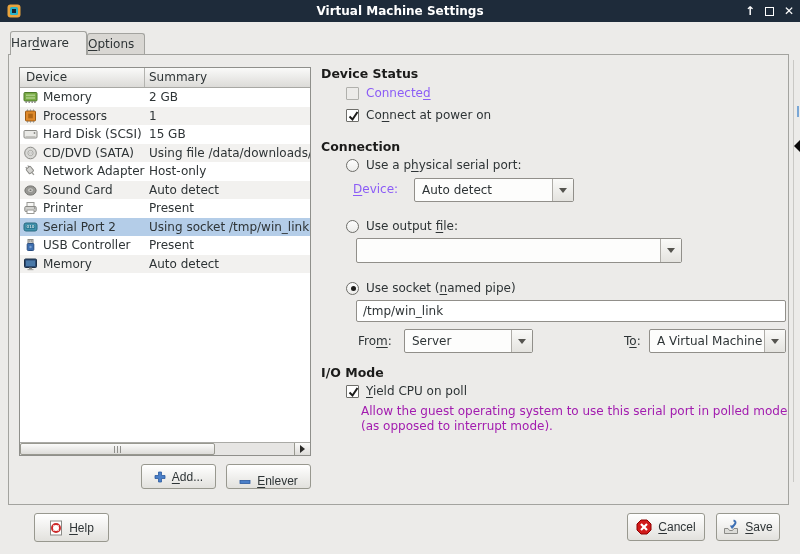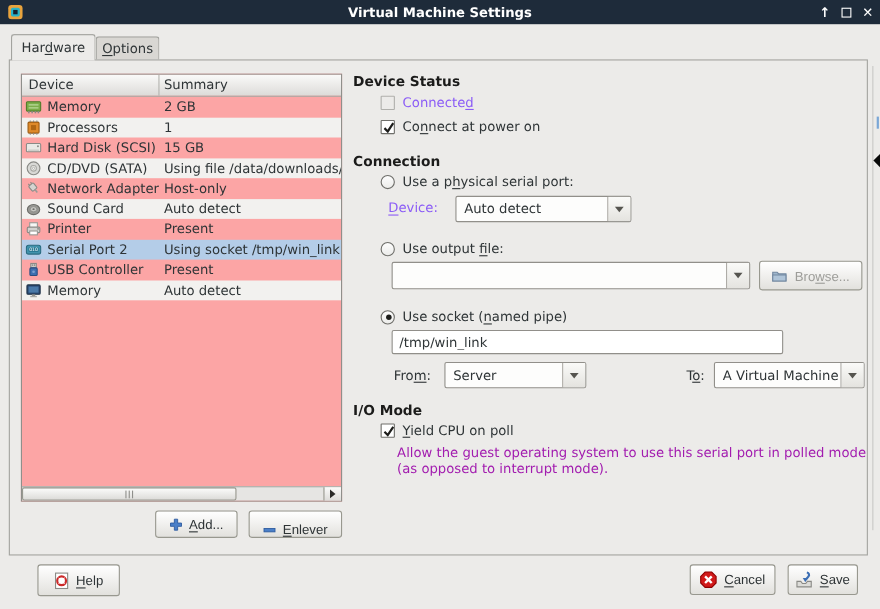--- a/index.html
+++ b/index.html
@@ -17,33 +17,33 @@
   .titlebar { position:absolute; left:0; top:0; width:800px; height:22px;
     background:#1e2b3a; display:flex; align-items:center; }
   .titlebar .win-icon { position:absolute; left:7px; top:4px; width:14px; height:14px; }
   .titlebar .title { flex:1; text-align:center; color:#ffffff; font-weight:bold; font-size:12px; }
   .win-controls { position:absolute; right:6px; top:0; height:22px; display:flex; align-items:center; gap:10px; }
   .win-btn { color:#fff; font-size:12px; line-height:22px; cursor:default; font-weight:bold; }
   .win-btn.max { width:9px; height:9px; border:1.5px solid #fff; display:inline-block; }
 
   
   .tab { position:absolute; border:1px solid #a3a39f; border-bottom:none;
-    border-radius:3px 3px 0 0; text-align:center; }
+    border-radius:3px 3px 0 0; }
   .tab.active { left:10px; top:31px; width:77px; height:24px; background:#ecebe9;
     z-index:3; line-height:23px; }
   .tab.inactive { left:87px; top:33px; width:58px; height:22px; background:#d9d7d3;
     z-index:1; line-height:21px; }
 
   
   .frame { position:absolute; left:8px; top:54px; width:781px; height:451px;
     border:1px solid #a3a39f; z-index:2; background:#ecebe9; }
 
   
   .list-box { position:absolute; left:10px; top:12px; width:292px; height:389px;
-    border:1px solid #8f8f8b; background:#fca5a5; display:flex; flex-direction:column; }
+    border:1px solid #8f8f8b; background:#ffffff; display:flex; flex-direction:column; }
   .list-header { display:flex; height:20px; flex:0 0 20px;
     background:linear-gradient(#fafaf9,#dcdbd8); border-bottom:1px solid #a8a8a4; }
   .col-device { width:125px; flex:0 0 125px; border-right:1px solid #b3b3af;
     padding:2px 0 0 6px; overflow:hidden; white-space:nowrap; }
   .col-summary { flex:1; padding:2px 0 0 4px; overflow:hidden; white-space:nowrap; }
   .rows { flex:1; overflow:hidden; }
   .row { display:flex; height:18.5px; align-items:center; white-space:nowrap; }
   .row:nth-child(even) { background:#f2f1ef; }
   .row.selected { background:#b4cde8; }
   .row .dev-cell { width:125px; flex:0 0 125px; display:flex; align-items:center;
@@ -335,35 +335,28 @@
   <div class="ctl-row" style="left:337px; top:164px;">
     <span class="radio"></span>
     <span>Use output <u>f</u>ile:</span>
   </div>
   <div class="combo" style="left:347px; top:183px; width:326px; height:25px;">
     <span class="combo-text"></span>
     <span class="combo-arrow">
         <span class="arrow-down"></span>
       </span>
   </div>
-  <button class="btn disabled" style="left:681px; top:182px; width:94px; height:27px;">
-    <svg width="15" height="13" viewBox="0 0 15 13">
-        <path d="M1.5 3.5 h4 l1.5 1.5 h6.5 v6.5 h-12 z" fill="#9fb6cc" stroke="#7288a0"></path>
-        <path d="M1.5 6 h12 v5.5 h-12 z" fill="#afc4d8" stroke="#7288a0"></path>
-      </svg>
-    <span>Bro<u>w</u>se...</span>
-  </button>
 
   <div class="ctl-row" style="left:337px; top:226px;">
     <span class="radio">
         <span class="dot"></span>
       </span>
     <span>Use socket (<u>n</u>amed pipe)</span>
   </div>
-  <input class="text-input" style="left: 347px; top: 245px; width: 356px; height: 22px;" value="/tmp/win_link">
+  <input class="text-input" style="left: 347px; top: 245px; width: 430px; height: 22px;" value="/tmp/win_link">
 
   <div class="ctl-row" style="left:349px; top:279px;">
     <span>Fro<u>m</u>:</span>
   </div>
   <div class="combo" style="left:395px; top:274px; width:129px; height:24px;">
     <span class="combo-text">Server</span>
     <span class="combo-arrow">
         <span class="arrow-down"></span>
       </span>
   </div>

